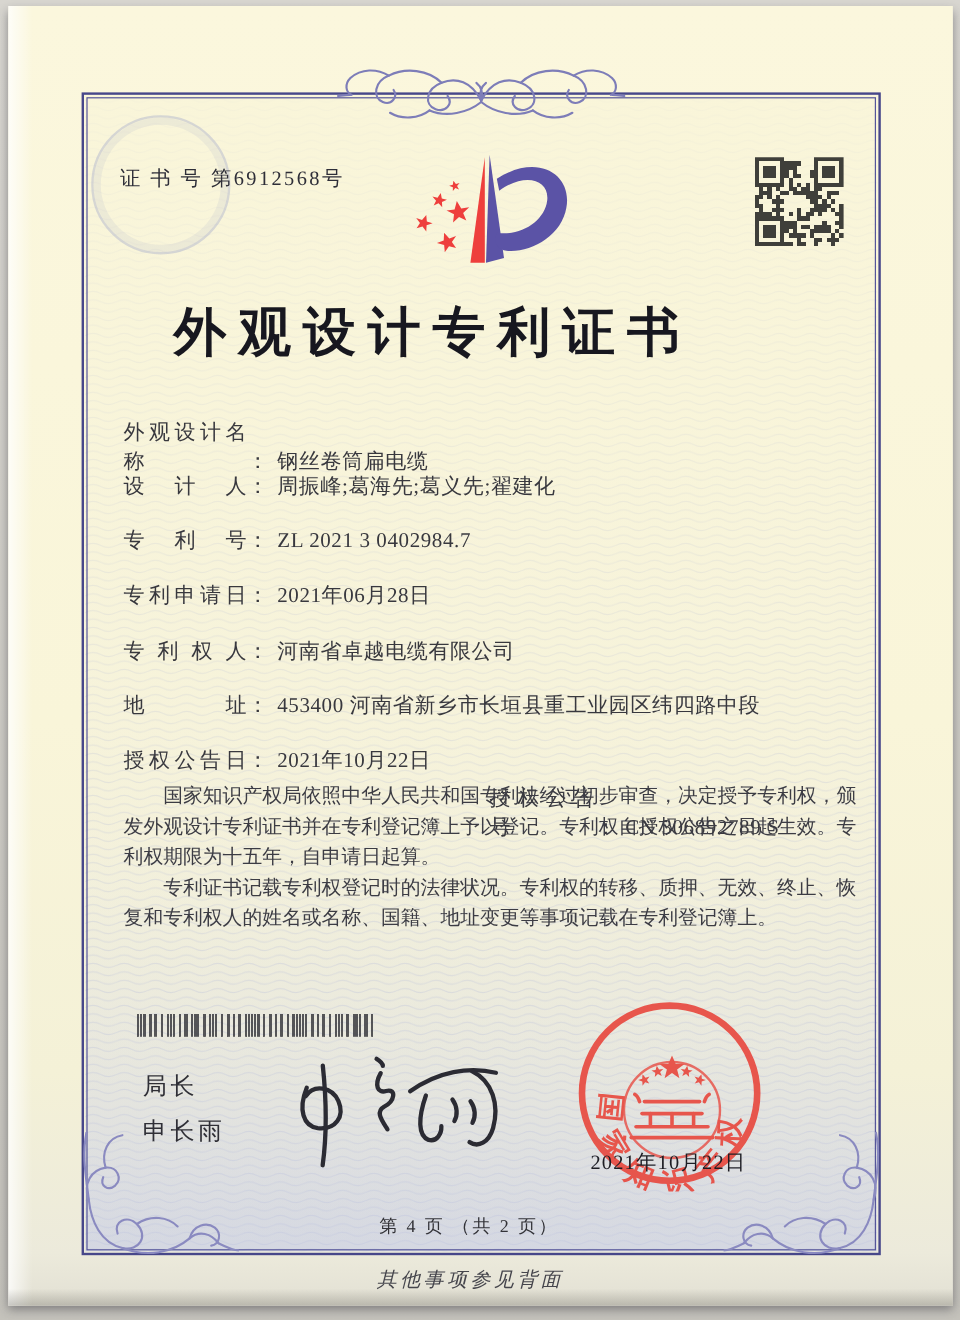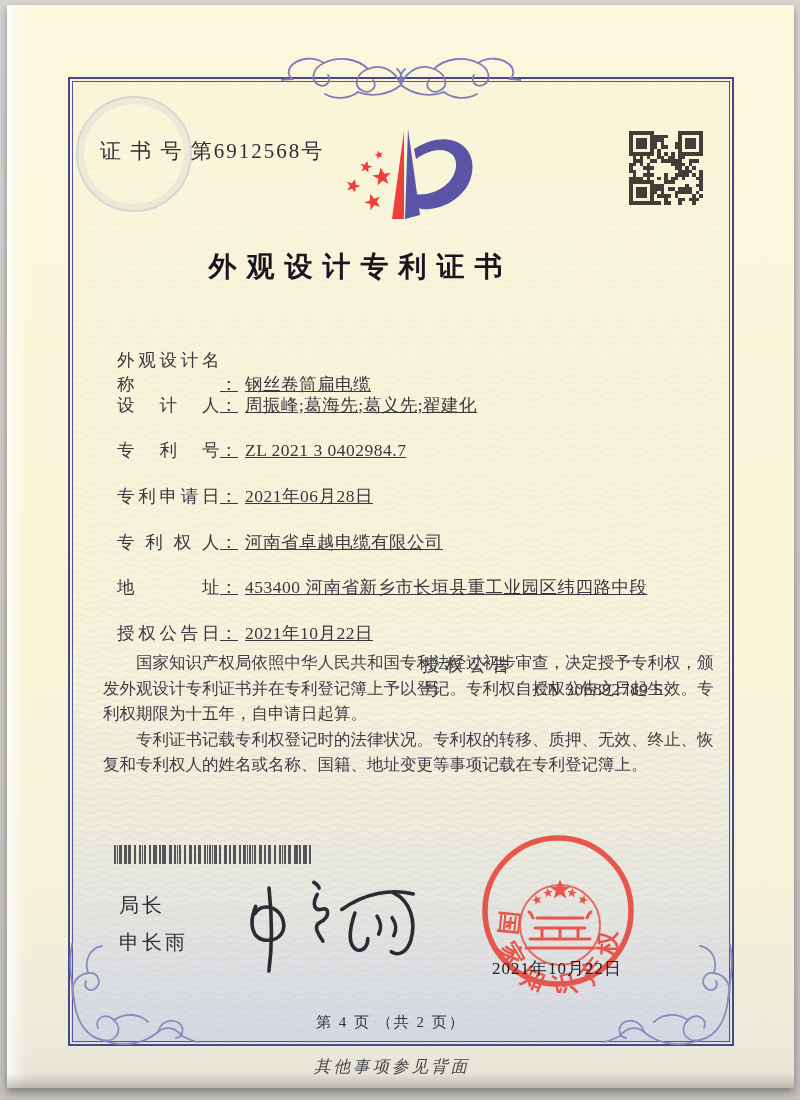--- a/index.html
+++ b/index.html
@@ -13,26 +13,26 @@
   .page::before{content:'';position:absolute;left:0;top:0;bottom:0;width:20px;
         background:linear-gradient(90deg,rgba(255,255,255,.8),rgba(255,255,255,0));}
   .page::after{content:'';position:absolute;left:0;right:0;bottom:0;height:14px;
         background:linear-gradient(0deg,rgba(110,108,100,.35),rgba(110,108,100,0));}
   .frame{position:absolute;left:68px;top:77px;width:666px;height:969px;box-sizing:border-box;
         border:2.5px solid #47478a;}
   .frame::after{content:'';position:absolute;inset:2px;border:1px solid #55559a;}
   .inner-tex{position:absolute;left:71px;top:80px;width:660px;height:963px;pointer-events:none;}
   .wm-circle{position:absolute;left:76px;top:96px;width:112px;height:112px;border-radius:50%;
         border:2px solid rgba(150,158,200,.35);box-shadow:inset 0 0 0 6px rgba(150,158,200,.12);}
-  .cert-no{position:absolute;left:100px;top:137px;font-size:21px;letter-spacing:2px;color:#2e2e38;}
+  .cert-no{position:absolute;left:100px;top:137px;font-size:17px;letter-spacing:2px;color:#2e2e38;}
   .logo{position:absolute;left:336px;top:123px;}
   .qr{position:absolute;left:629px;top:131px;}
   .title{position:absolute;left:68px;top:248px;width:575px;text-align:center;
-        font-size:28px;font-weight:bold;letter-spacing:10px;text-indent:10px;color:#17171f;}
-  .row{position:absolute;left:117px;width:632px;font-size:17.5px;color:#38383e;letter-spacing:.5px;text-decoration:underline;}
+        font-size:44px;font-weight:bold;letter-spacing:10px;text-indent:10px;color:#17171f;}
+  .row{position:absolute;left:103px;width:632px;font-size:17.5px;color:#38383e;letter-spacing:.5px;}
   .flabel{display:inline-block;width:103px;text-align:justify;text-align-last:justify;vertical-align:bottom;}
   .colon{margin-right:7px;}
   .grant2{position:absolute;left:305px;top:0;}
   .grant2 .flabel{width:88px;margin-top:32px;}
   .body-text{position:absolute;left:103px;top:650px;width:621px;font-size:16.5px;
         line-height:25.5px;color:#3c3c44;}
   .body-text p{margin:0;text-indent:2em;}
   .barcode{position:absolute;left:114px;top:845px;width:197px;height:19px;opacity:.82;
         background:
           repeating-linear-gradient(90deg,#35353a 0 2px,transparent 2px 5px),

